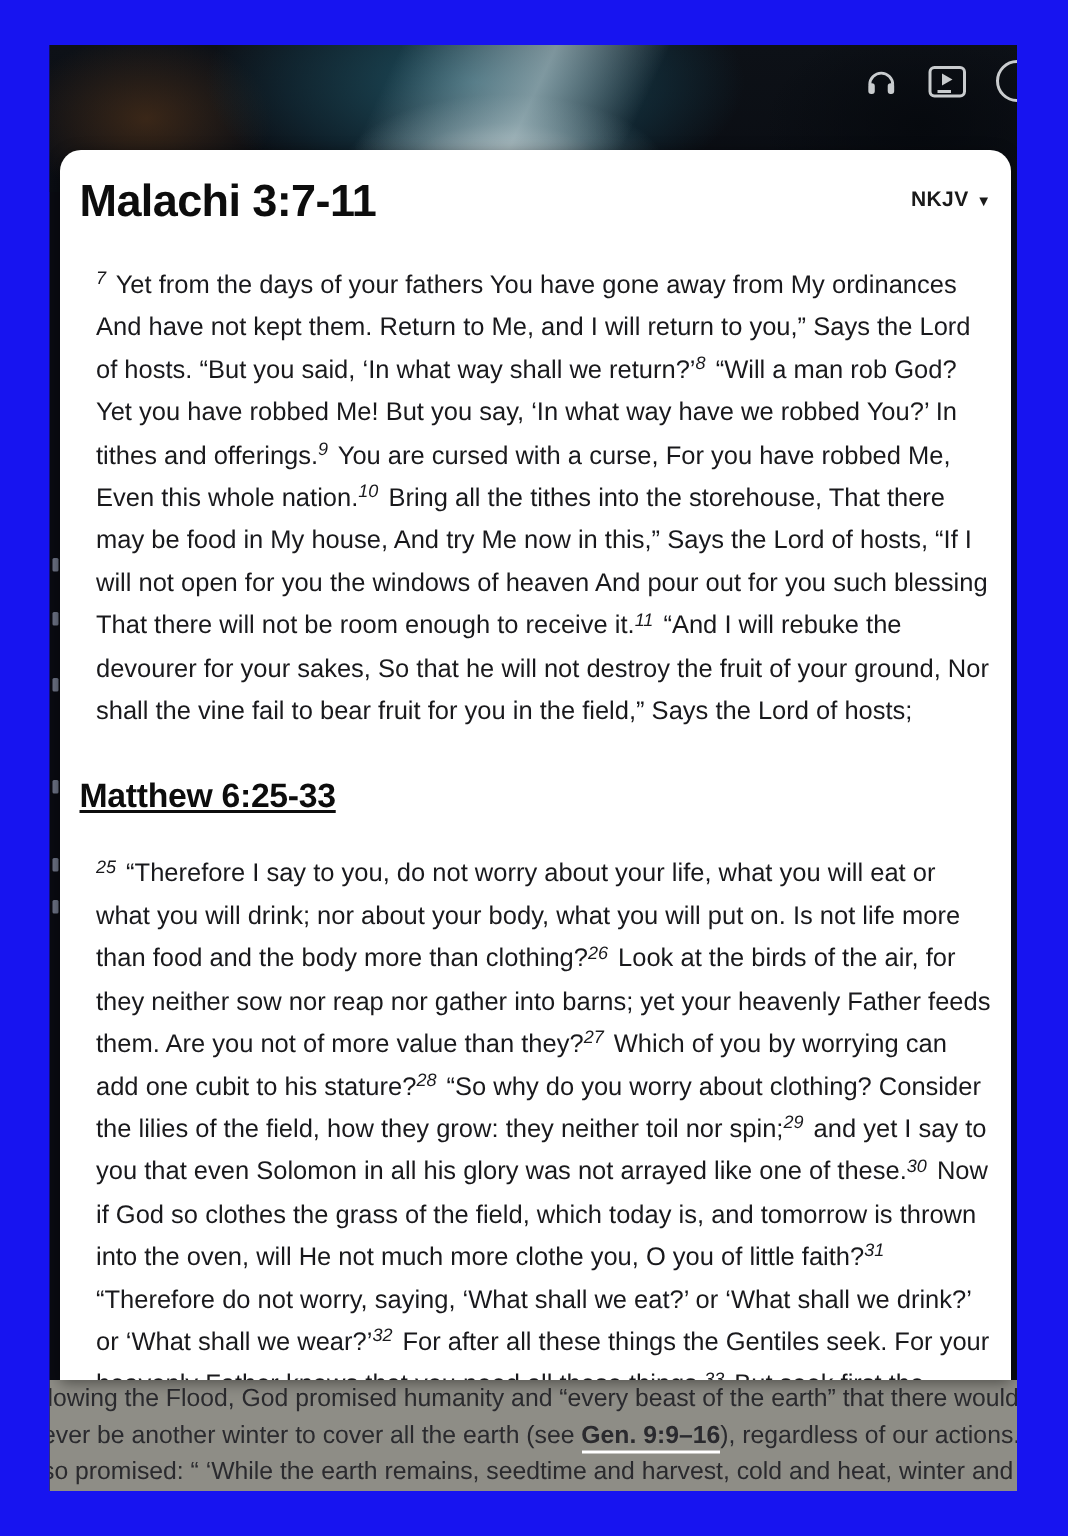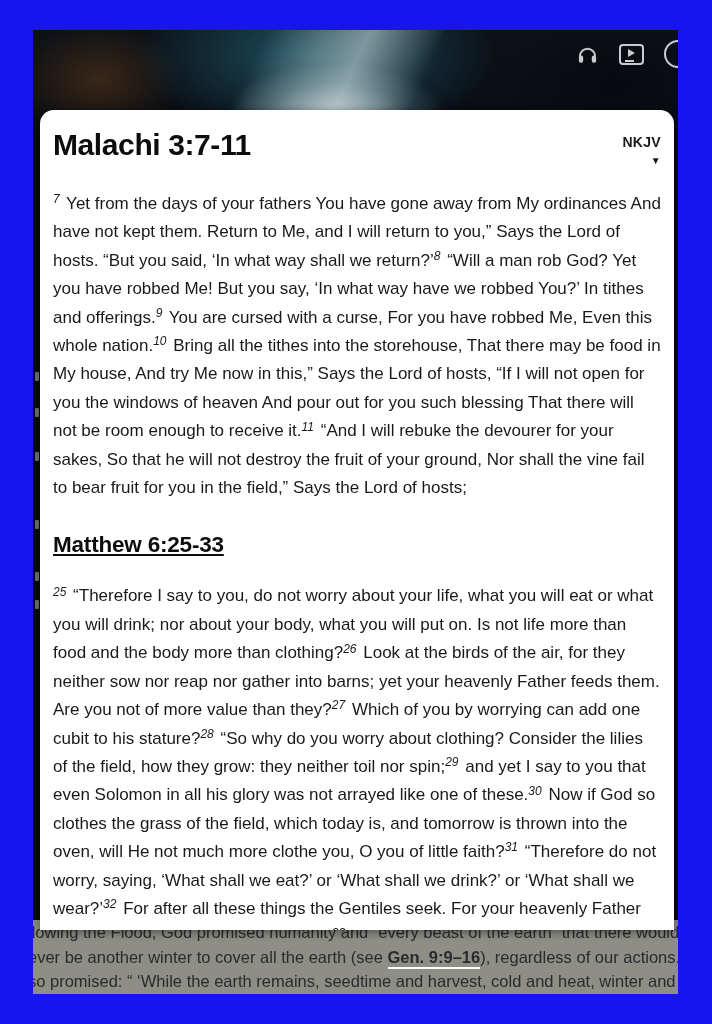--- a/index.html
+++ b/index.html
@@ -53,36 +53,36 @@
   .bg-line{
     white-space:nowrap;margin-left:-5px;
     font-size:16.5px;line-height:24.6px;color:#2a2a2e;
   }
   .bg-link{font-weight:700;border-bottom:2px solid #ffffff;padding-bottom:1px;cursor:pointer;}
   .bg-underline{
     position:absolute;left:477px;top:886px;width:126px;height:3px;background:#2e2e3c;
   }
   
   .card{
-    position:absolute;left:7px;top:80px;width:634px;height:820px;
+    position:absolute;left:7px;top:70px;width:634px;height:820px;
     background:#ffffff;border-radius:14px 14px 0 0;
     box-shadow:0 2px 10px rgba(0,0,0,0.45);
     padding:16px 13px 0 13px;box-sizing:border-box;overflow:hidden;
   }
   .card-head{display:flex;align-items:flex-start;justify-content:space-between;}
   .card-title{
     font-size:30px;font-weight:800;color:#0d0d0d;letter-spacing:-0.4px;margin:2px 0 0 0;
   }
   .trans-sel{
     display:flex;align-items:flex-end;gap:5px;margin-top:8px;cursor:pointer;
-    font-size:14px;font-weight:700;color:#1a1a1a;letter-spacing:0.3px;flex-direction:column;
+    font-size:14px;font-weight:700;color:#1a1a1a;letter-spacing:0.3px;
   }
   .trans-sel .caret{font-size:10px;color:#1a1a1a;}
   .passage{
-    font-size:17px;line-height:28.4px;color:#19191c;margin:24px 0 0 0;
+    font-size:17px;line-height:28.4px;color:#19191c;margin:24px 0 0 11px;
   }
   sup.vnum{
     font-style:italic;font-size:12px;line-height:0;position:relative;top:1px;vertical-align:super;
     margin-right:2px;color:#19191c;
   }
   .passage-heading{
     font-size:22.5px;font-weight:800;color:#0d0d0d;letter-spacing:-0.2px;margin:30px 0 0 0;text-decoration:underline;
   }
 </style>
 </head>

